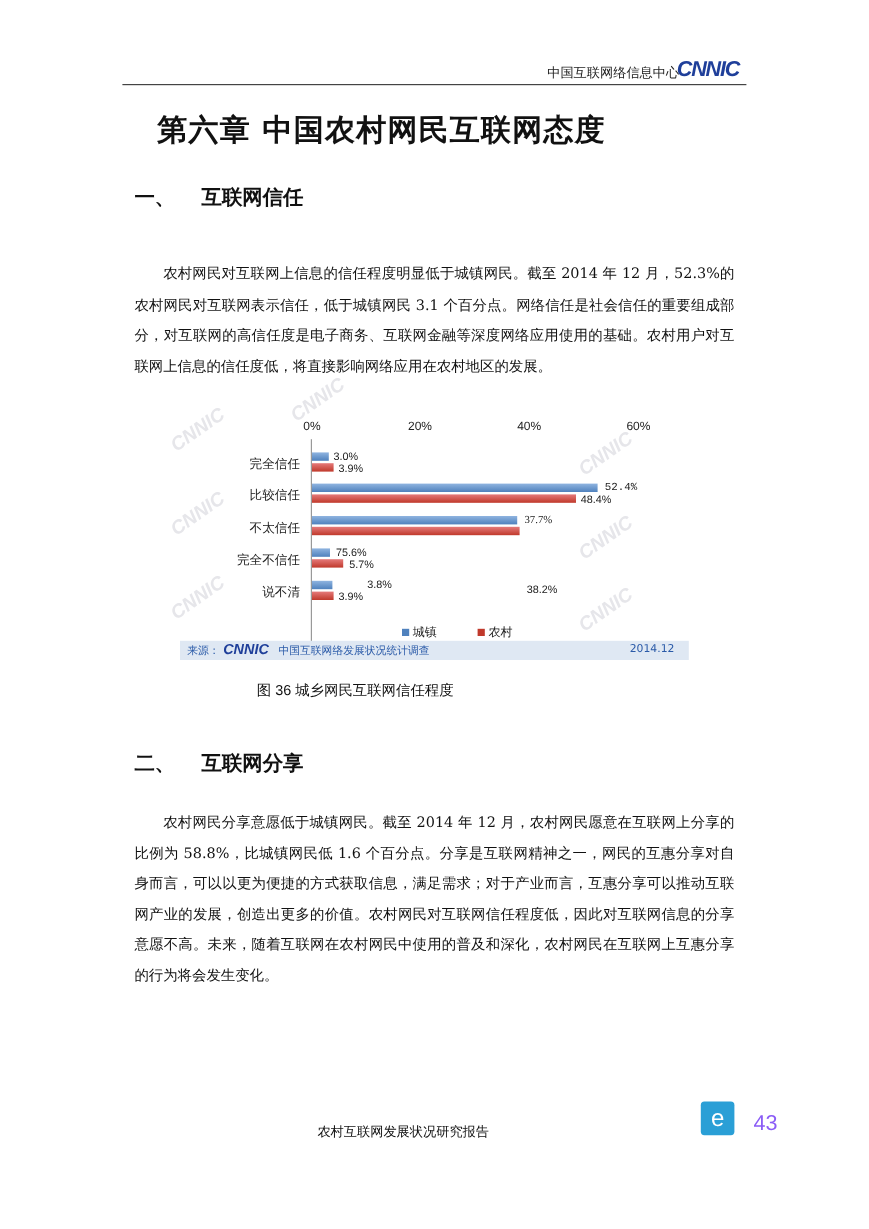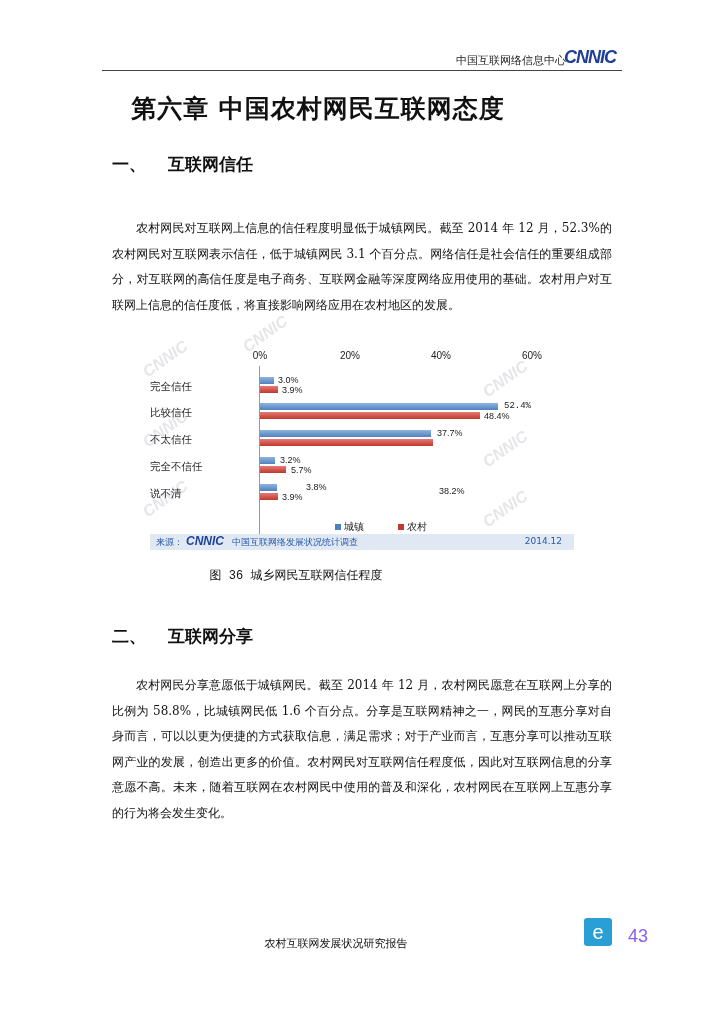--- a/index.html
+++ b/index.html
@@ -11,34 +11,34 @@
   .header-rule { position:absolute; left:102px; top:70px; width:520px; height:1px; background:#444; }
   .chapter-title { position:absolute; left:0; width:636px; top:92px; text-align:center; font-size:25px; font-weight:bold;
                    font-family:"DejaVu Sans",sans-serif; letter-spacing:1px; }
   .section-head { position:absolute; left:112px; font-size:17px; font-family:"DejaVu Sans",sans-serif; font-weight:bold; }
   .section-head .num { display:inline-block; width:50px; }
   .para { position:absolute; left:112px; width:500px; font-size:12px; line-height:25.5px; text-indent:24px; text-align:justify; }
   .chart-box { position:absolute; left:150px; top:330px; width:424px; height:220px; background:#ffffff; }
   .chart-title { position:absolute; left:0; width:424px; top:2px; text-align:center; font-size:11px; font-weight:bold; font-family:"DejaVu Sans",sans-serif; color:#222; }
   .axis-tick { position:absolute; top:20px; font-size:10px; font-family:"Liberation Sans",sans-serif; color:#222; transform:translateX(-50%); }
   .axis-line { position:absolute; left:109px; top:36px; width:1px; height:170px; background:#999; }
-  .cat-label { position:absolute; font-size:10.5px; font-family:"DejaVu Sans",sans-serif; width:100px; left:0; color:#222; }
+  .cat-label { position:absolute; font-size:10.5px; font-family:"DejaVu Sans",sans-serif; text-align:right; width:100px; left:0; color:#222; }
   .bar { position:absolute; height:7px; }
   .bar.urban { background:linear-gradient(#8fb4e0,#4f81bd); }
   .bar.rural { background:linear-gradient(#e57a7a,#c0392b); }
   .val { position:absolute; font-size:9px; font-family:"Liberation Sans",sans-serif; color:#222; }
   .legend { position:absolute; top:190px; font-size:10px; font-family:"DejaVu Sans",sans-serif; color:#222; }
   .legend .sw { display:inline-block; width:6px; height:6px; margin-right:3px; vertical-align:middle; }
   .source-bar { position:absolute; left:0; top:204px; width:424px; height:16px; background:#dfe8f3; font-size:9px; font-family:"DejaVu Sans",sans-serif; color:#2a5aa8; }
   .source-bar .src-label { position:absolute; left:6px; top:2px; }
   .source-bar .src-logo { position:absolute; left:36px; top:0px; font-weight:bold; font-style:italic; font-size:12px; font-family:"Liberation Sans",sans-serif; color:#1f3f9a; }
   .source-bar .src-org { position:absolute; left:82px; top:2px; }
   .source-bar .src-date { position:absolute; right:12px; top:2px; }
   .watermark { position:absolute; font-size:16px; font-style:italic; font-weight:bold; color:#e6e6ea; font-family:"Liberation Sans",sans-serif; transform:rotate(-35deg); }
-  .fig-caption { position:absolute; left:0; width:592px; top:567px; text-align:center; font-size:12px; font-family:Liberation Mono, monospace; }
+  .fig-caption { position:absolute; left:0; width:592px; top:567px; text-align:center; font-size:12px; font-family:Liberation Sans, sans-serif; }
   .footer-text { position:absolute; left:0; width:672px; top:936px; text-align:center; font-size:11px; font-family:"DejaVu Sans",sans-serif; }
   .footer-icon { position:absolute; left:584px; top:918px; width:28px; height:28px; background:#2a9fd6; border-radius:3px; color:#fff; font-size:20px; text-align:center; line-height:28px; font-family:"Liberation Sans",sans-serif; }
   .page-num { position:absolute; left:628px; top:926px; font-size:18px; font-family:"Liberation Sans",sans-serif; color:#8b5cf6; }
 </style>
 </head>
 <body>
 
 <div>
   <span class="header-text">中国互联网络信息中心</span>
   <span class="header-logo">CNNIC</span>
@@ -76,27 +76,27 @@
 
   <span class="cat-label" style="top:76px;">比较信任</span>
   <div class="bar urban" style="left:110px;top:73px;width:238px;"></div>
   <div class="bar rural" style="left:110px;top:82px;width:220px;"></div>
   <span class="val" style="left:354px;top:71px;font-family:Liberation Mono, monospace;">52.4%</span>
   <span class="val" style="left:334px;top:81px;">48.4%</span>
 
   <span class="cat-label" style="top:103px;">不太信任</span>
   <div class="bar urban" style="left:110px;top:100px;width:171px;"></div>
   <div class="bar rural" style="left:110px;top:109px;width:173px;"></div>
-  <span class="val" style="left:287px;top:98px;">37.7%</span>
+  <span class="val" style="left:287px;top:98px;font-family:Liberation Serif, serif;">37.7%</span>
   <span class="val" style="left:289px;top:108px;margin-top:48px;">38.2%</span>
 
   <span class="cat-label" style="top:130px;">完全不信任</span>
   <div class="bar urban" style="left:110px;top:127px;width:15px;"></div>
   <div class="bar rural" style="left:110px;top:136px;width:26px;"></div>
-  <span class="val" style="left:130px;top:125px;">3.2%</span>
+  <span class="val" style="left:130px;top:125px;">75.6%</span>
   <span class="val" style="left:141px;top:135px;">5.7%</span>
 
   <span class="cat-label" style="top:157px;">说不清</span>
   <div class="bar urban" style="left:110px;top:154px;width:17px;"></div>
   <div class="bar rural" style="left:110px;top:163px;width:18px;"></div>
   <span class="val" style="left:132px;top:152px;margin-left:24px;">3.8%</span>
   <span class="val" style="left:132px;top:162px;">3.9%</span>
 
   <div class="legend" style="left:185px;">
     <span class="sw" style="background:#4f81bd;"></span><span>城镇</span>

